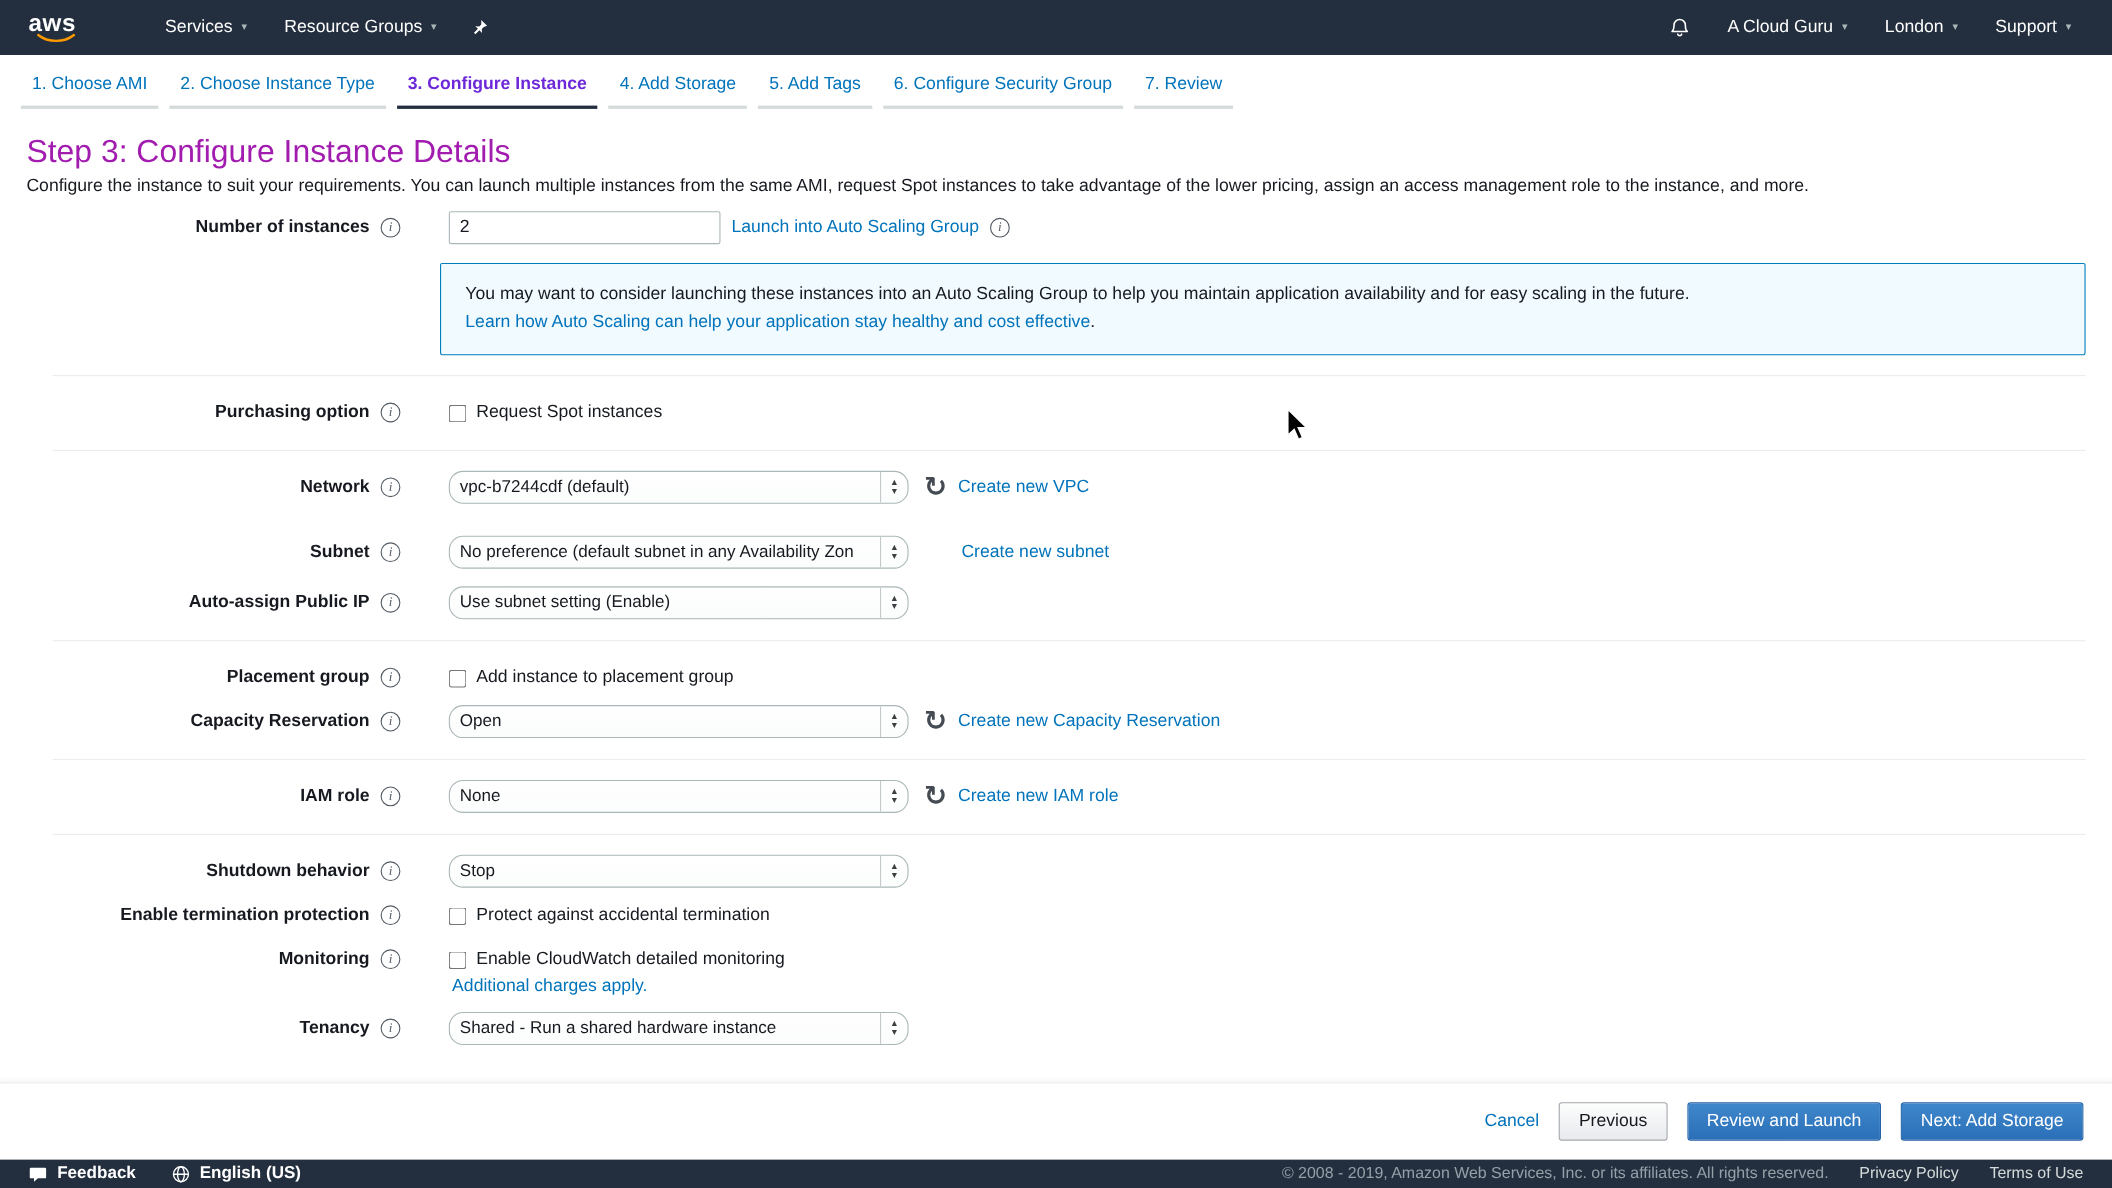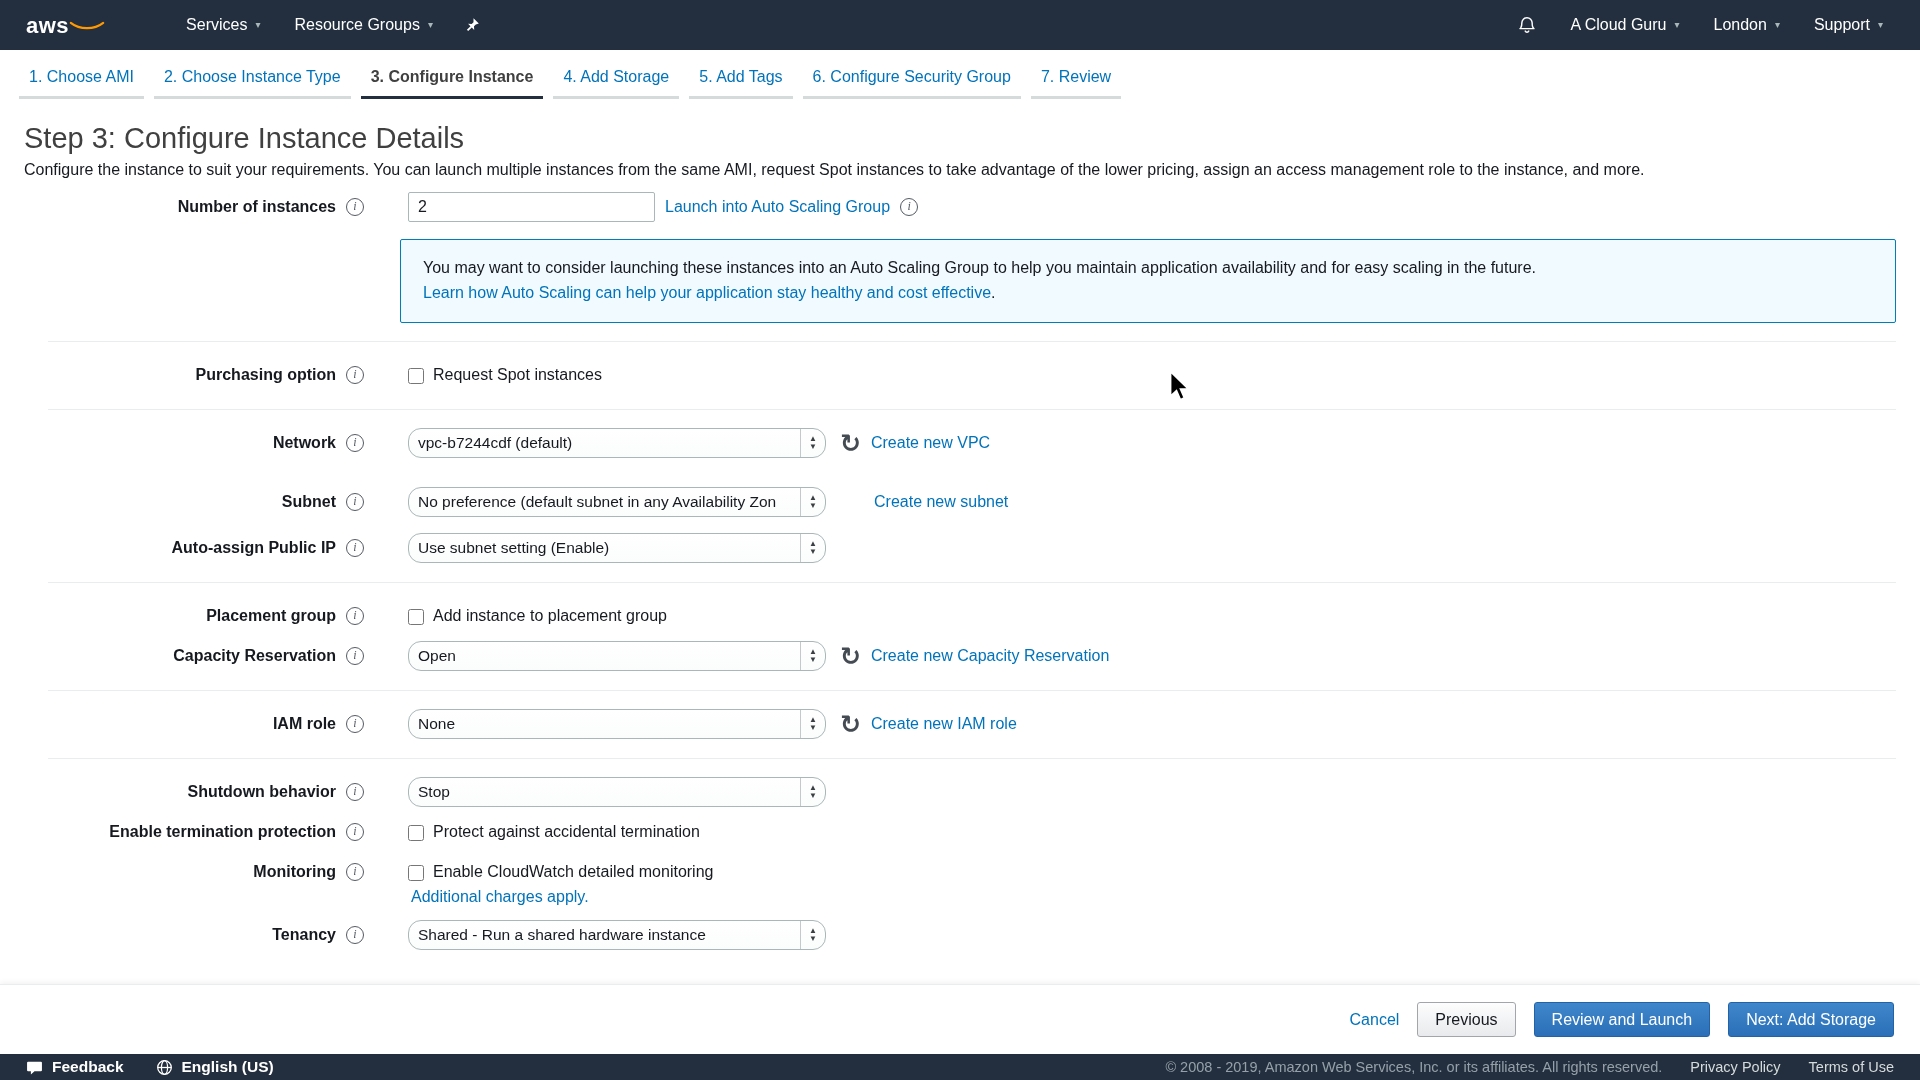--- a/index.html
+++ b/index.html
@@ -5,37 +5,37 @@
   * { margin:0; padding:0; box-sizing:border-box; }
   html,body { width:1920px; height:1080px; }
   body {
     font-family:"Liberation Sans","DejaVu Sans",sans-serif;
     font-size:16px; color:#16191f; background:#fff; overflow:hidden;
   }
   .app { position:relative; width:1920px; height:1080px; overflow:hidden; display:flex; flex-direction:column; background:#fff; }
 
   
   .topnav { flex:none; height:50px; background:#232f3e; display:flex; align-items:center; color:#fff; padding:0 20px 0 26px; }
-  .logo { display:flex; align-items:center; margin-right:64px; cursor:pointer; }
+  .logo { display:flex; flex-direction:column; align-items:flex-end; margin-right:64px; cursor:pointer; }
   .logo-text { font-weight:bold; font-size:22px; line-height:19px; letter-spacing:.5px; }
   .logo-swoosh { width:36px; height:9px; display:block; }
   .nav-item { display:flex; align-items:center; gap:8px; padding:16px 17px; height:50px; cursor:pointer; font-size:16px; white-space:nowrap; }
   .chevron { font-size:10px; color:#aab7b8; line-height:1; }
   .nav-pin { padding:0 14px; }
   .nav-right { margin-left:auto; display:flex; align-items:center; }
   .nav-icon { display:block; }
 
   
   .tabsbar { flex:none; height:58px; background:#fff; display:flex; align-items:center; padding:0 14px; }
   .tab { margin:0 5px; padding:9px 10px 10px; font-size:16px; color:#0073bb; cursor:pointer; border-bottom:3px solid #d5dbdb; white-space:nowrap; }
-  .tab.active { color:#404040; font-weight:bold; border-bottom-color:#232f3e; }
+  .tab.active { color:#6d28d9; font-weight:bold; border-bottom-color:#232f3e; }
 
   
   .content { flex:1 1 auto; overflow:hidden; padding:0 24px; background:#fff; }
-  h1 { font-size:29px; font-weight:400; color:#404040; margin:14px 0 6px; }
+  h1 { font-size:29px; font-weight:400; color:#a21caf; margin:14px 0 6px; }
   .page-desc { font-size:16px; color:#16191f; margin-bottom:8px; }
 
   .form-row { display:flex; align-items:center; min-height:40px; }
   .label-col { width:384px; flex:none; display:flex; justify-content:flex-end; align-items:center; gap:10px; padding-right:44px; }
   .label-col label { font-weight:bold; font-size:16px; text-align:right; color:#16191f; }
   .info-icon { flex:none; width:18px; height:18px; border:1px solid #545b64; border-radius:50%; color:#545b64;
     font-size:12px; line-height:15px; text-align:center; font-style:italic; cursor:pointer;
     font-family:"Liberation Serif","DejaVu Serif",serif; }
   .control-col { display:flex; align-items:center; gap:10px; min-width:0; }
 

